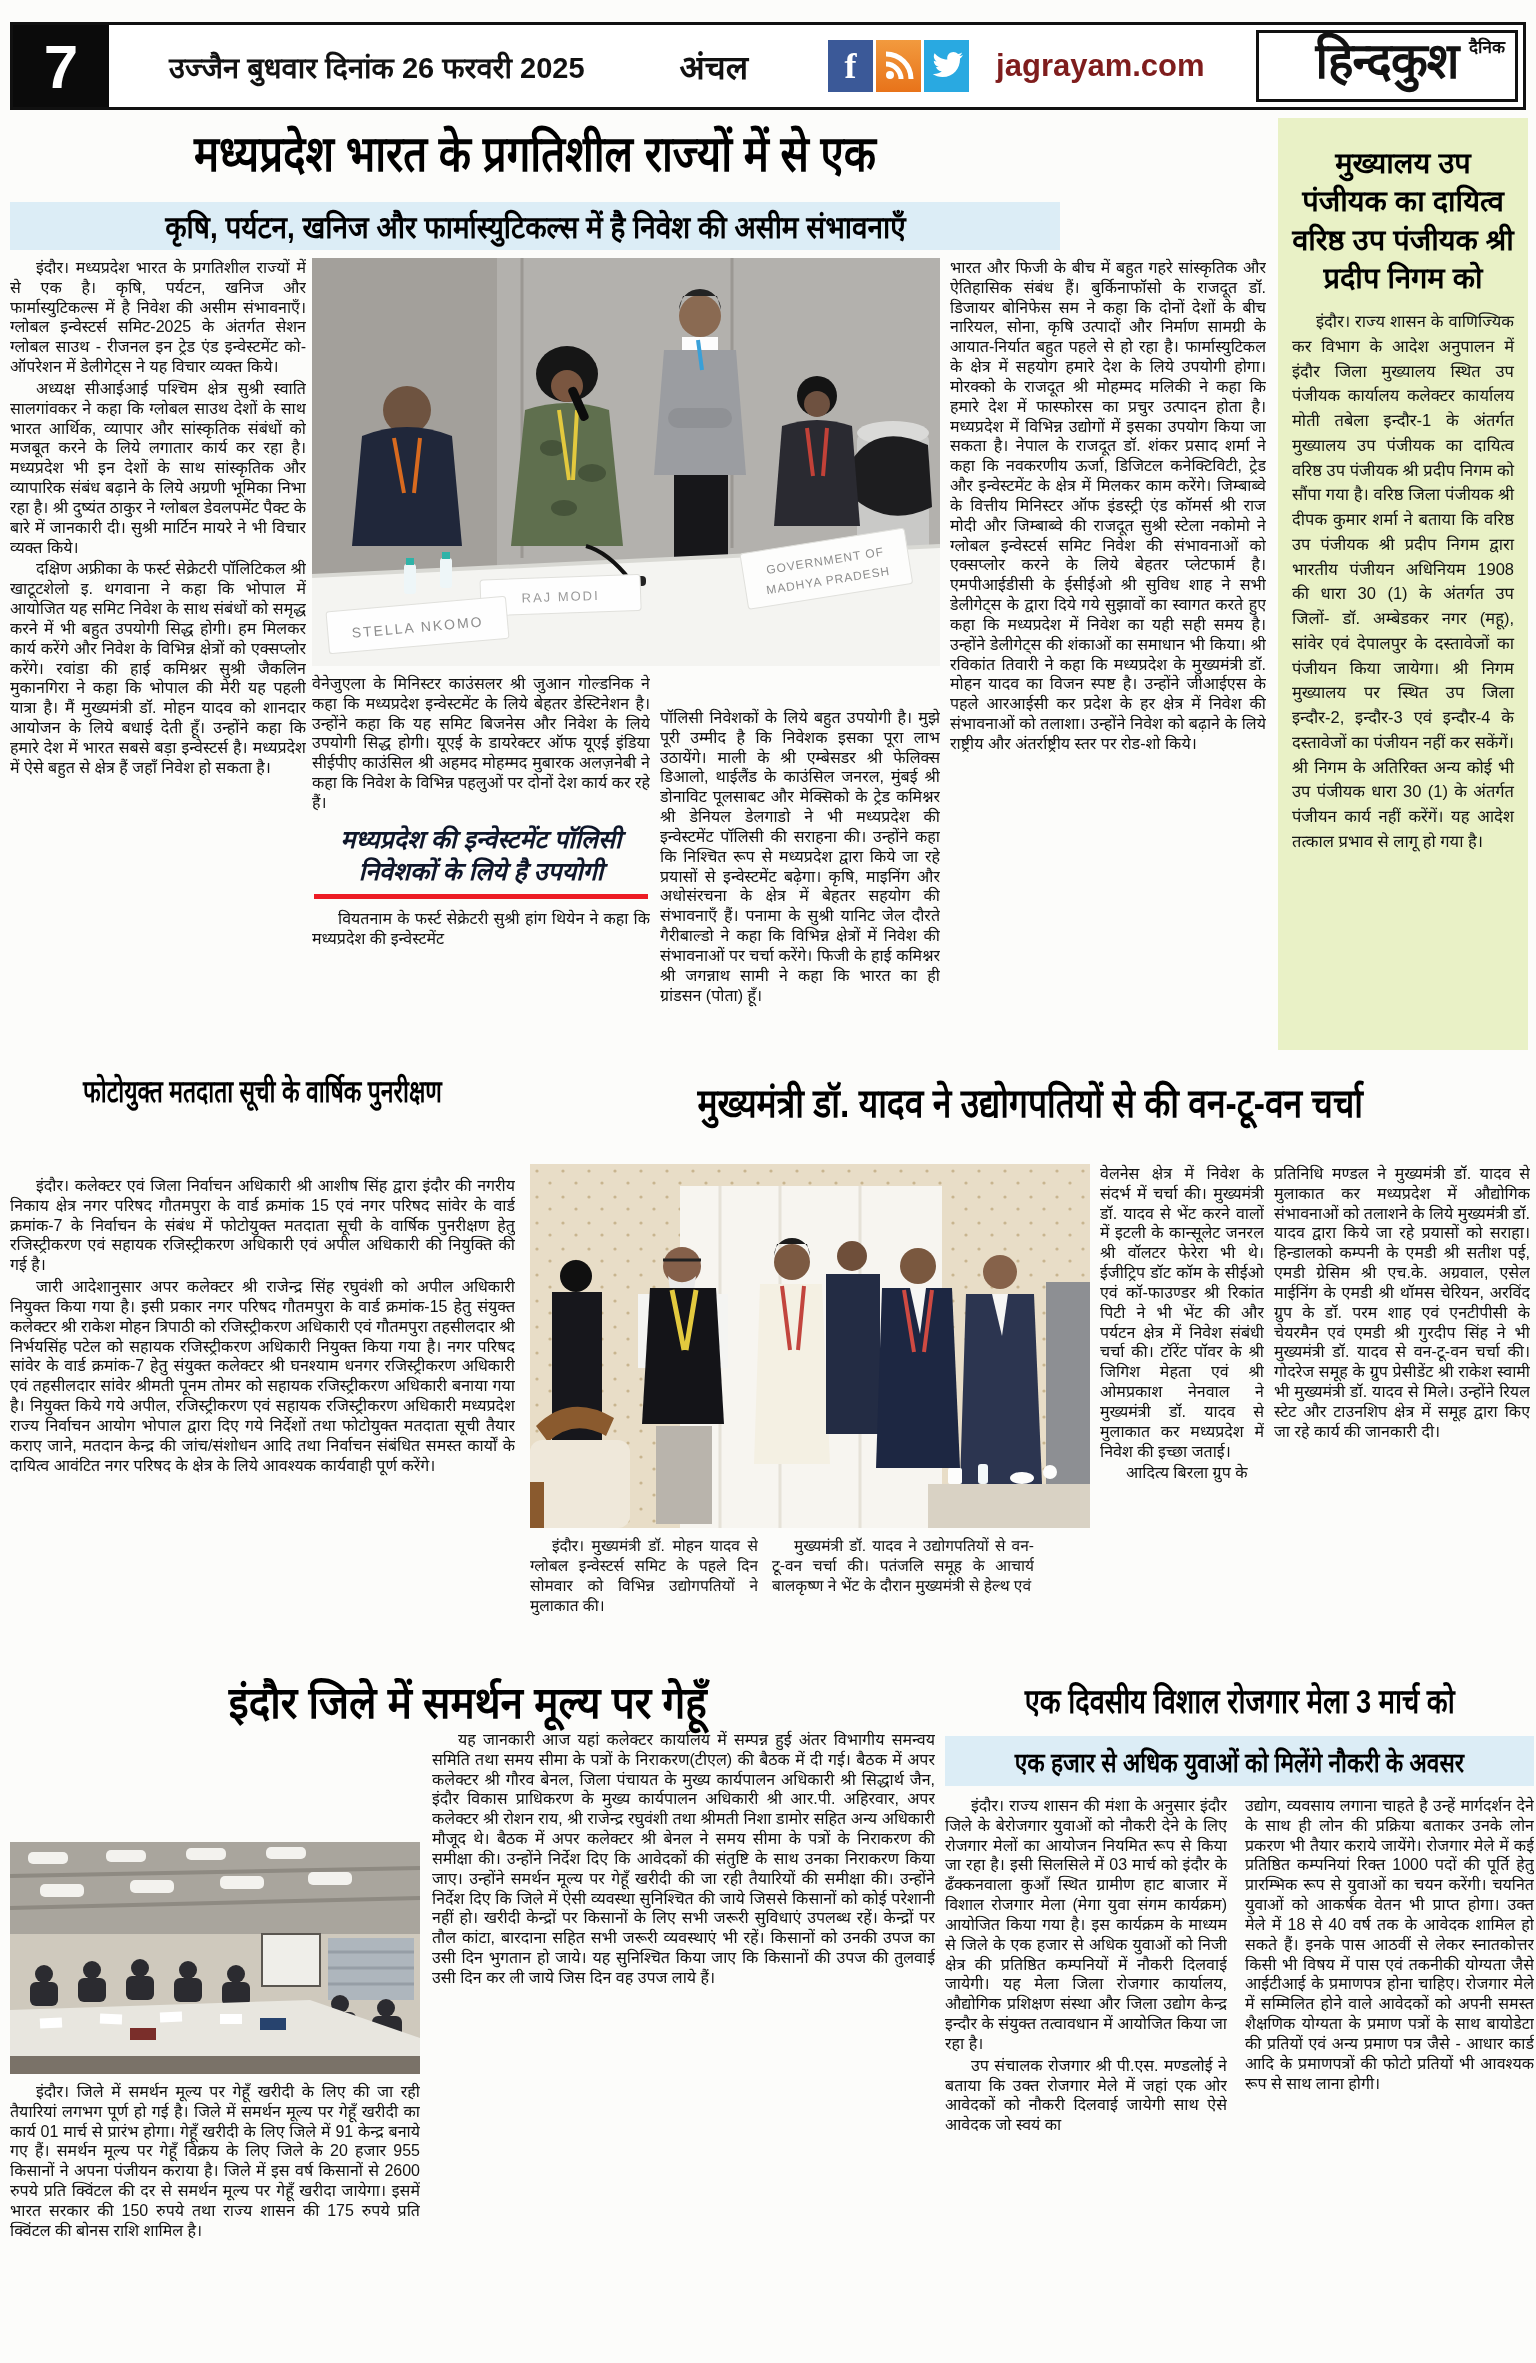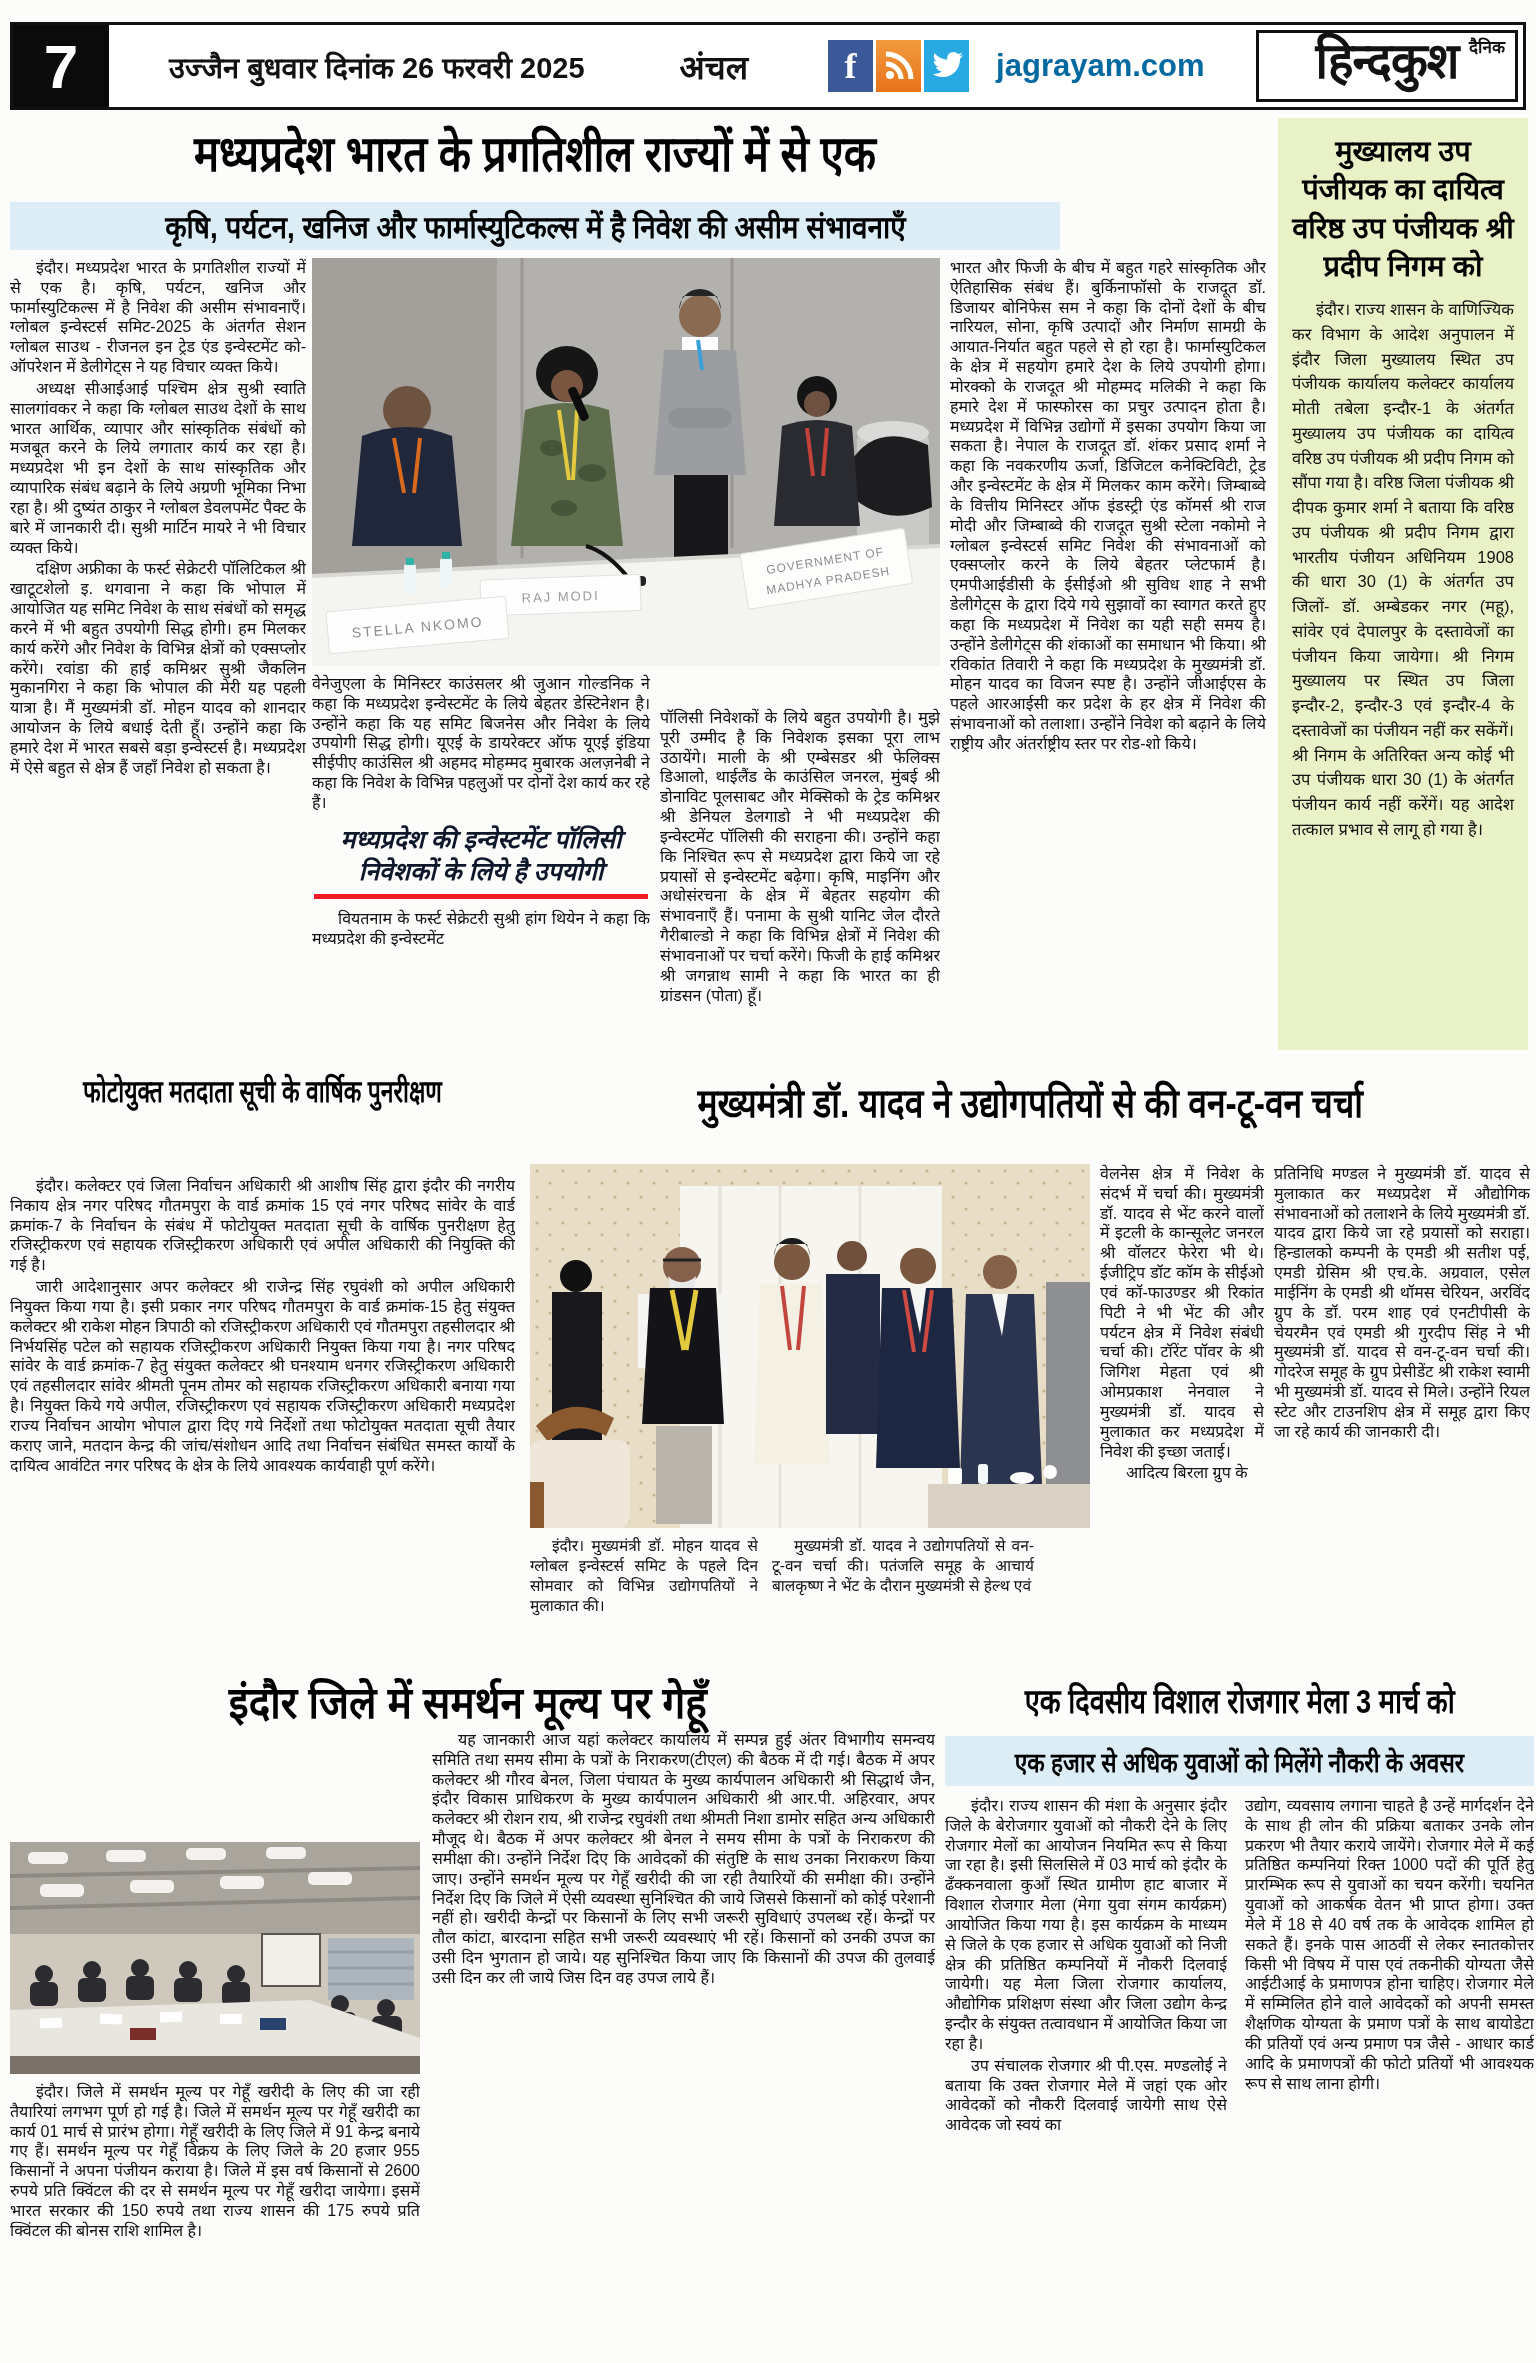--- a/index.html
+++ b/index.html
@@ -6,34 +6,34 @@
   .page{position:relative;width:1536px;height:2363px;background:#fcfcfa;margin:0 auto;
         font-family:"Liberation Sans","DejaVu Sans",sans-serif;color:#121212;overflow:hidden;}
   .abs{position:absolute;}
   .hl{font-weight:700;color:#000;text-align:center;}
   .fit{display:inline-block;white-space:nowrap;transform-origin:50% 50%;}
   .band{background:#dcedf6;display:flex;align-items:center;justify-content:center;}
   .body-text{font-size:16px;line-height:1.24;text-align:justify;overflow:hidden;}
   .body-text p{margin:0 0 2px 0;text-indent:26px;}
   .caption-text{font-size:15.5px;line-height:1.3;text-align:justify;overflow:hidden;}
   .caption-text p{margin:0;text-indent:22px;}
-  .sidebar-box{background:#e9f1c6;padding:12px 14px;box-sizing:border-box;overflow:hidden;}
+  .sidebar-box{background:#e9f1c6;padding:24px 14px;box-sizing:border-box;overflow:hidden;}
   .sidebar-box .s-head{font-size:29px;font-weight:700;text-align:center;line-height:1.32;margin:2px 0 12px 0;color:#000;}
   .sidebar-box .s-body{font-size:16.5px;line-height:1.5;text-align:justify;}
   .sidebar-box .s-body p{margin:0;text-indent:24px;}
   .pullquote{font-size:25px;font-weight:700;font-style:italic;text-align:center;line-height:1.3;margin:10px 0 4px 0;color:#0f172a;}
   .pullrule{height:5px;background:#ed1c24;margin:6px 2px 10px 2px;}
   
   .header-box{border:3px solid #111;background:#fff;display:flex;align-items:center;}
   .pageno{width:96px;height:100%;background:#0b0b0b;color:#fff;display:flex;align-items:center;justify-content:center;
           font-size:62px;font-weight:700;}
   .dateline{font-size:29px;font-weight:700;margin-left:60px;}
   .section-name{font-size:33px;font-weight:700;}
   .icon-tile{width:45px;height:52px;display:flex;align-items:center;justify-content:center;margin-right:3px;}
-  .website{font-size:31px;font-weight:700;margin-left:24px;color:#0369a1;}
+  .website{font-size:31px;font-weight:700;margin-left:24px;color:#7f1d1d;}
   .logo-box{position:absolute;right:5px;top:5px;bottom:5px;width:256px;border:3px solid #111;background:#fff;}
   .logo-tag{position:absolute;top:2px;right:10px;font-size:17px;font-weight:700;}
   .logo-main{position:absolute;left:0;right:0;bottom:6px;text-align:center;font-size:50px;font-weight:800;
              letter-spacing:-1px;transform:scaleX(.96);}
   svg text{font-family:"Liberation Sans",sans-serif;}
 </style>
 </head>
 <body>
 
 <div class="page">

